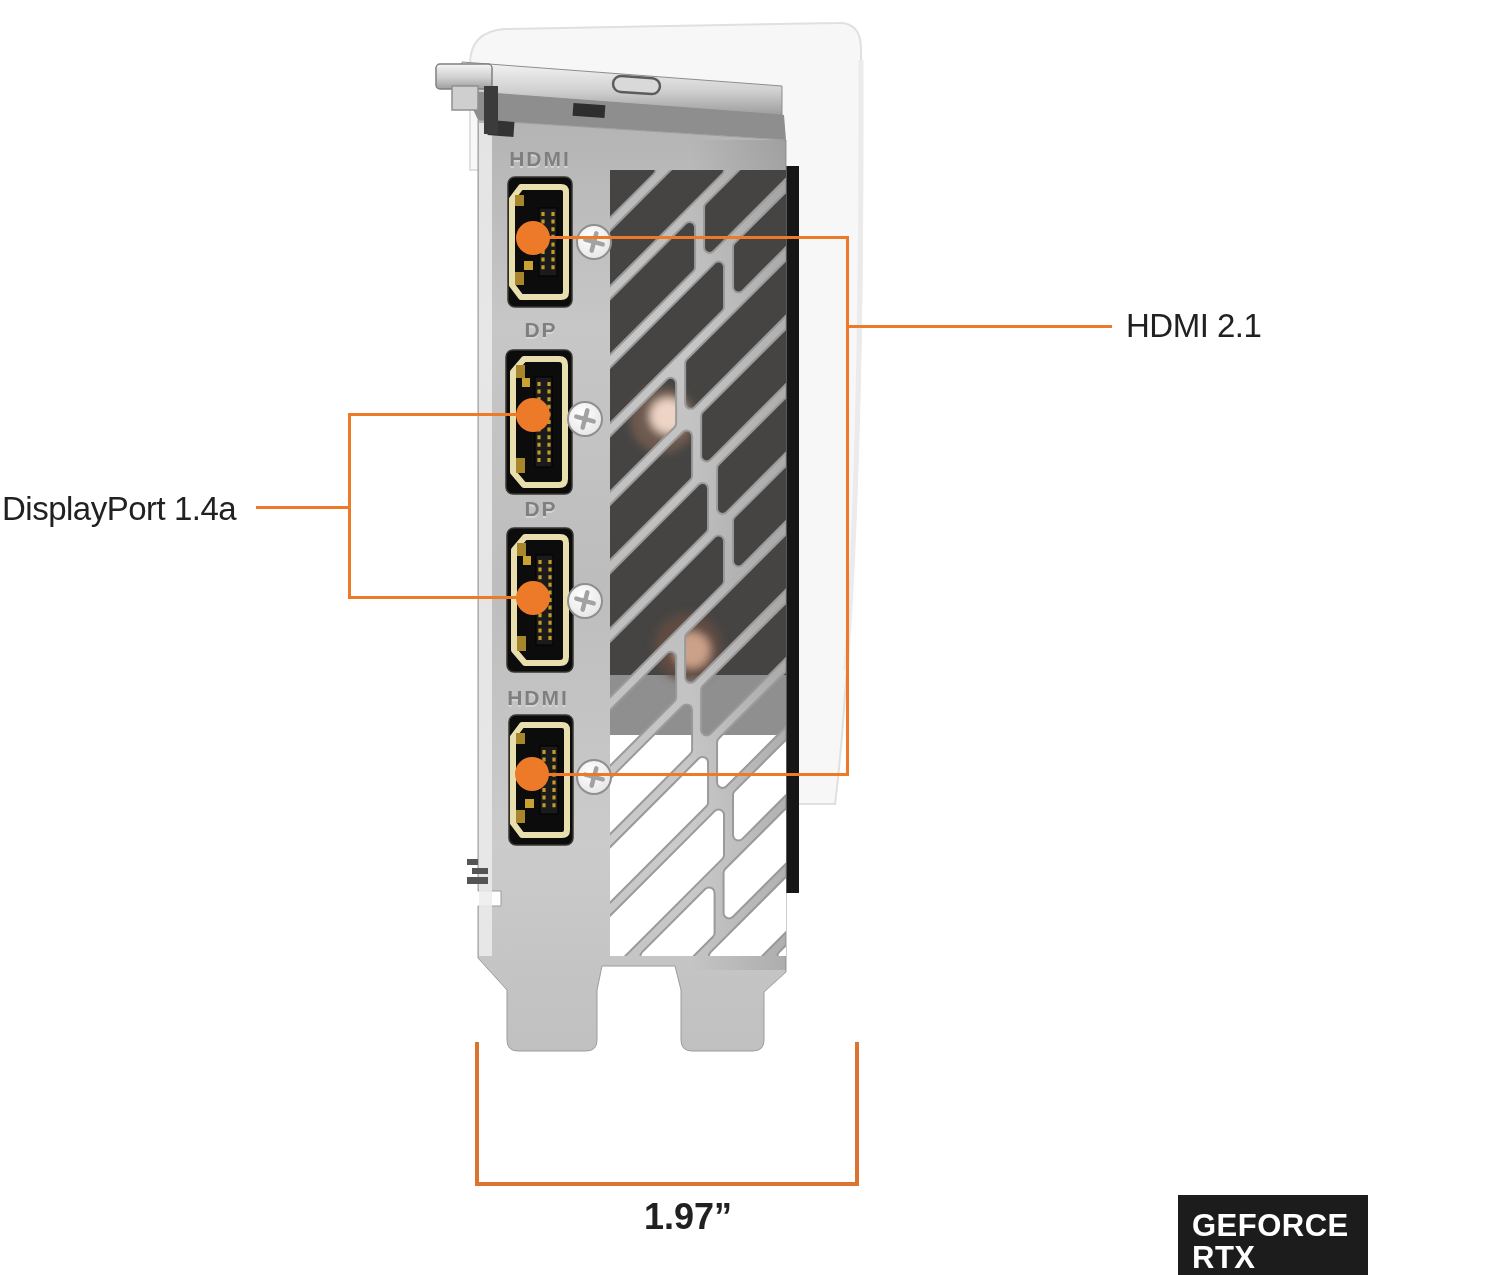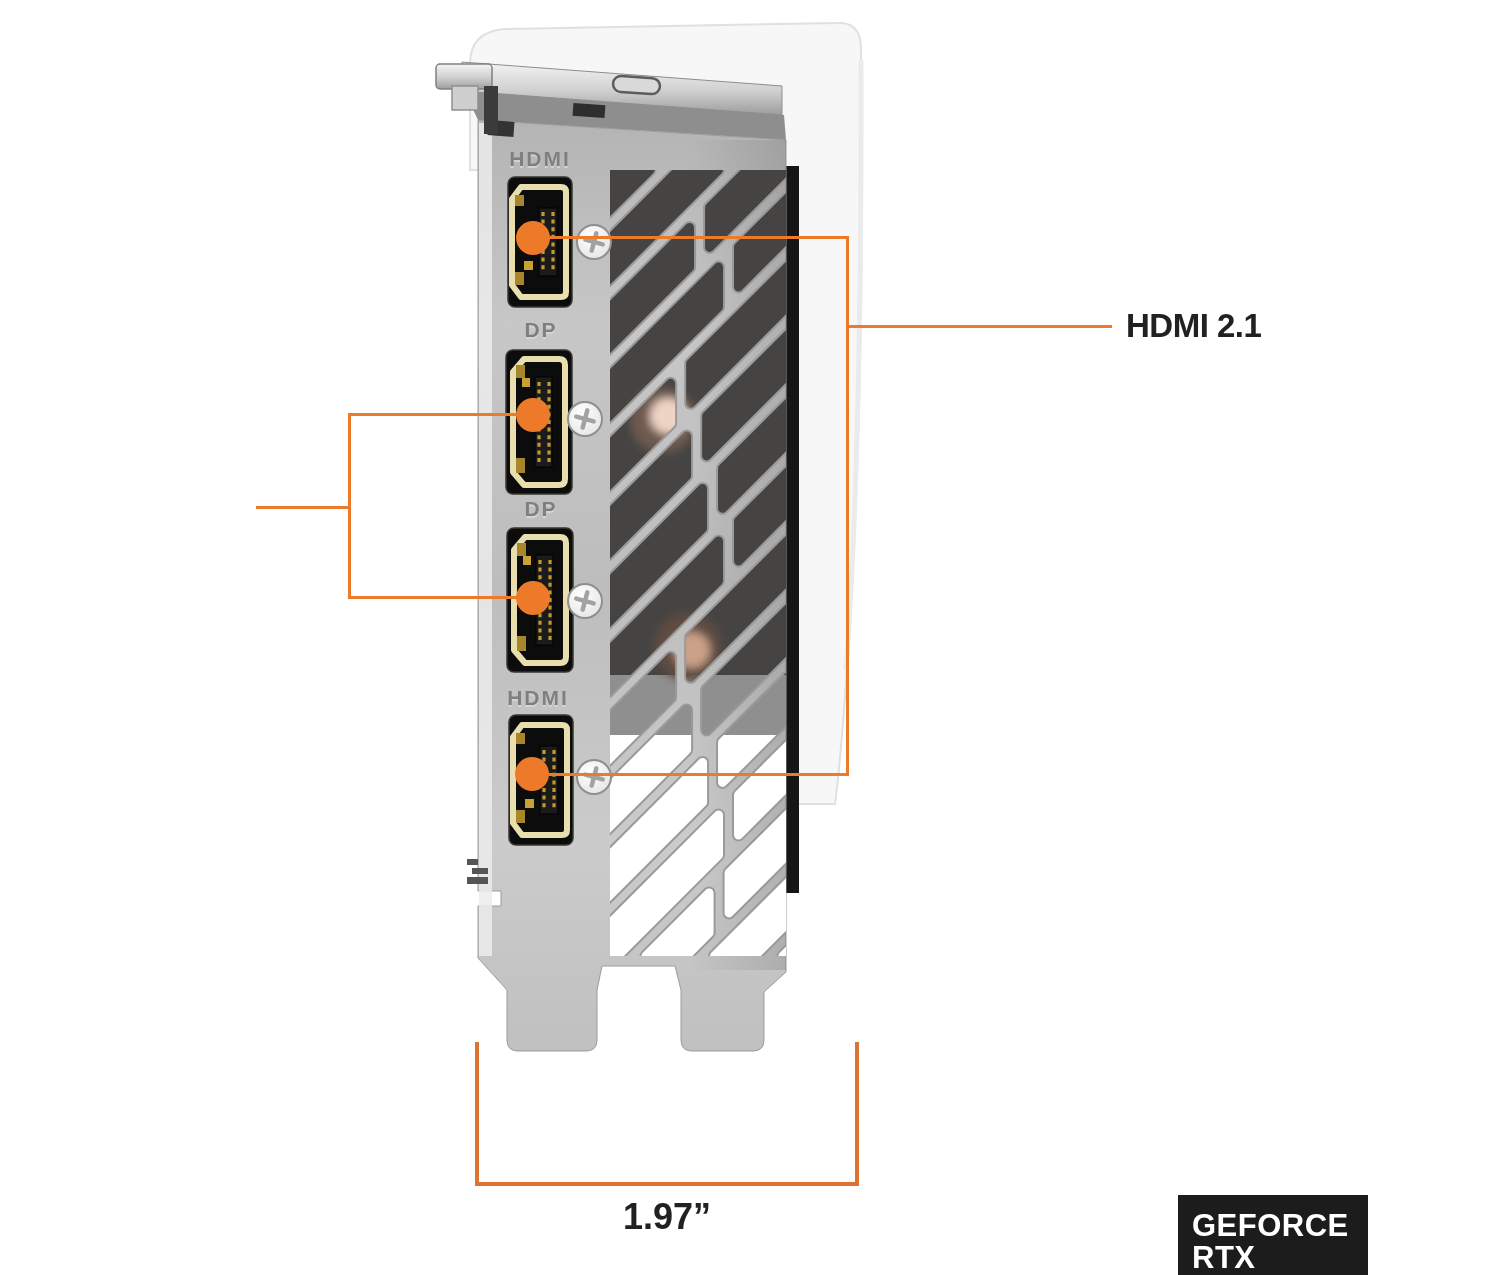--- a/index.html
+++ b/index.html
@@ -6,21 +6,21 @@
   .stage{
     position:relative;width:1500px;height:1275px;background:#ffffff;overflow:hidden;
     font-family:"Liberation Sans",sans-serif;
     margin-top:20px;
   }
   .card-svg{position:absolute;left:430px;top:0;width:470px;height:1060px;}
   
   .callout-line{position:absolute;background:var(--accent);}
   .callout-dot{position:absolute;width:34px;height:34px;border-radius:50%;background:var(--accent);}
   .callout-label{
-    position:absolute;font-weight:bold;font-size:33px;letter-spacing:-0.5px;
+    position:absolute;font-weight:normal;font-size:33px;letter-spacing:-0.5px;
     color:var(--text);white-space:nowrap;line-height:34px;
   }
   
   .dim-line{position:absolute;background:var(--dim-line);}
   .dim-label{
     position:absolute;font-weight:bold;font-size:36px;color:var(--text);
     transform:translateX(-50%);white-space:nowrap;
   }
   
   .badge{position:absolute;display:flex;}
@@ -238,25 +238,26 @@
   <div class="callout-dot" style="left:516px;top:201px;"></div>
   <div class="callout-dot" style="left:515px;top:737px;"></div>
   <div class="callout-label" style="left:1126px;top:289px;">HDMI 2.1</div>
 
   <div class="callout-line" style="left:349px;top:393px;width:184px;height:3px;"></div>
   <div class="callout-line" style="left:348px;top:393px;width:3px;height:186px;"></div>
   <div class="callout-line" style="left:348px;top:576px;width:186px;height:3px;"></div>
   <div class="callout-line" style="left:256px;top:486px;width:94px;height:3px;"></div>
   <div class="callout-dot" style="left:516px;top:378px;"></div>
   <div class="callout-dot" style="left:516px;top:561px;"></div>
+  <div class="callout-label" style="left:2px;top:472px;">DisplayPort 1.4a</div>
 
   <div class="dim-line" style="left:475px;top:1022px;width:4px;height:144px;"></div>
   <div class="dim-line" style="left:855px;top:1022px;width:4px;height:144px;"></div>
   <div class="dim-line" style="left:475px;top:1162px;width:384px;height:4px;"></div>
-  <div class="dim-label" style="left:667px;top:1176px;">1.97”</div>
+  <div class="dim-label" style="left:688px;top:1176px;">1.97”</div>
 
   <div class="badge" style="left:1178px;top:1175px;">
     <div class="badge-black">
       <span>GEFORCE</span>
       <span>RTX</span>
     </div>
   </div>
 
 </div>
 

